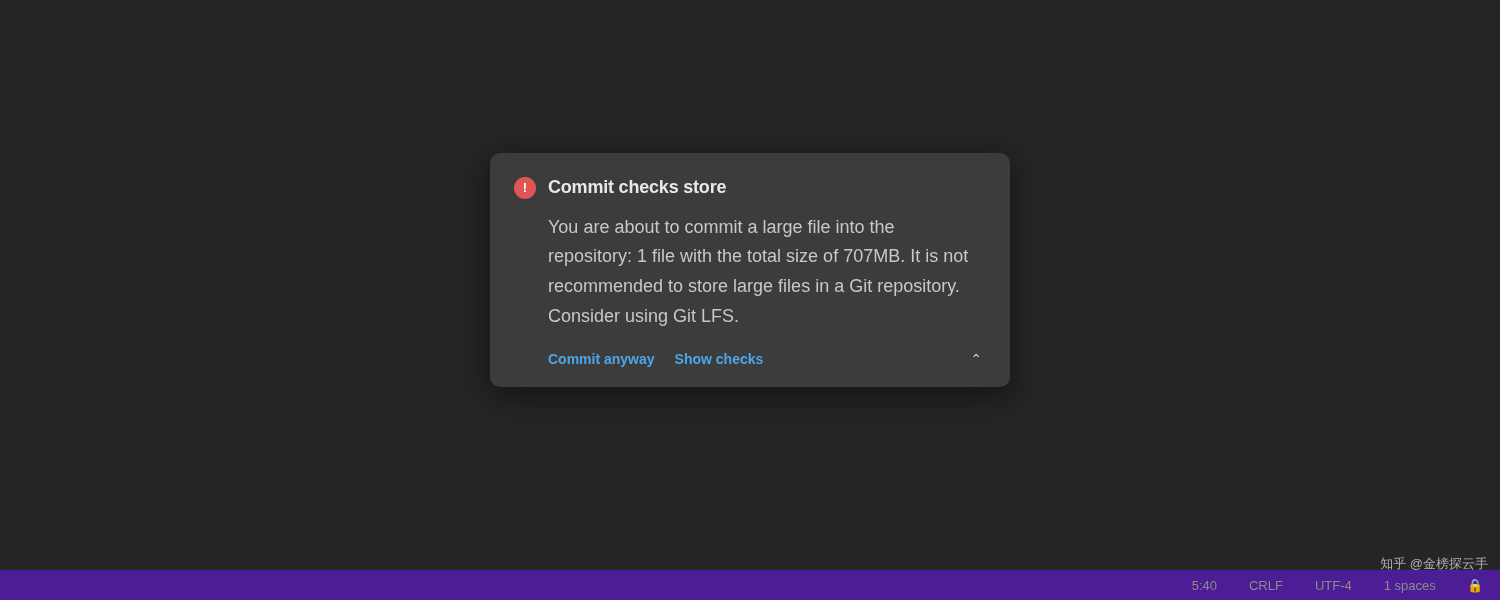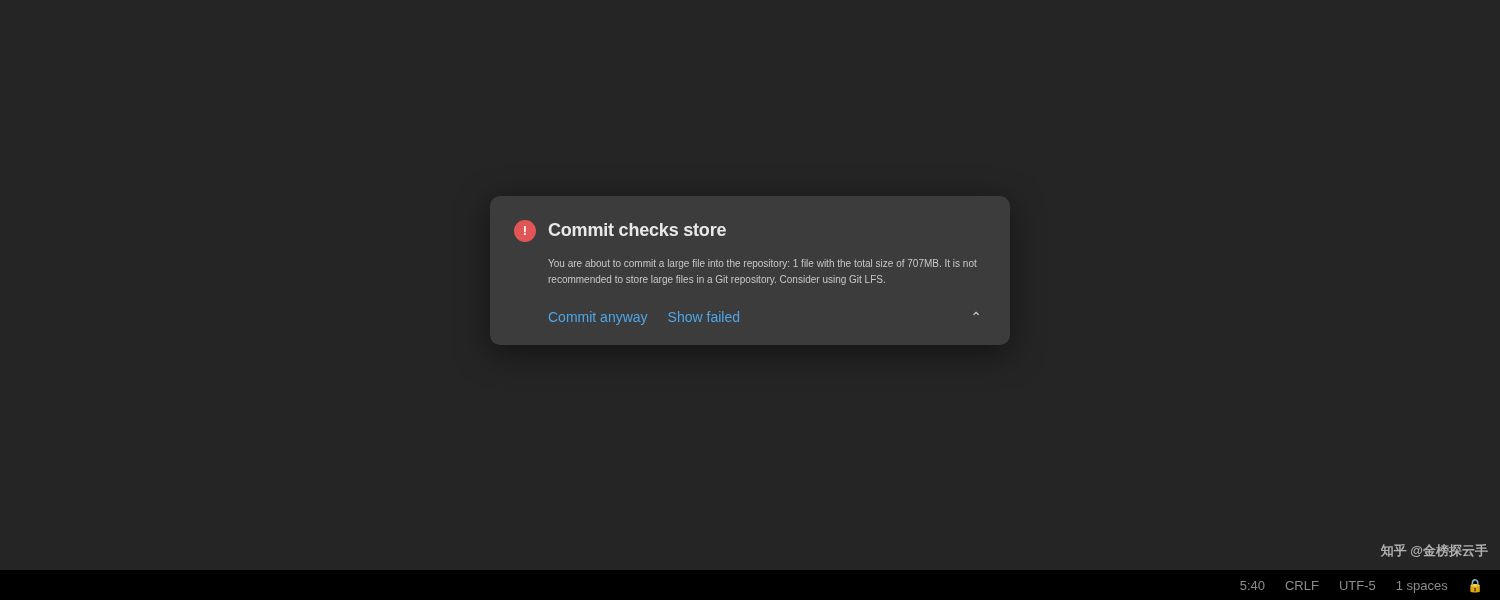--- a/index.html
+++ b/index.html
@@ -67,76 +67,76 @@
 
     .dialog-title {
       color: #e8e8e8;
       font-size: 18px;
       font-weight: 700;
       letter-spacing: -0.2px;
     }
 
     .dialog-body {
       color: #c8c8c8;
-      font-size: 10px;
+      font-size: 18px;
       line-height: 1.65;
       margin-bottom: 20px;
       padding-left: 34px;
     }
 
     .dialog-actions {
       display: flex;
       align-items: center;
       gap: 20px;
       padding-left: 34px;
     }
 
     .action-link {
       color: #4ea6e8;
       font-size: 14px;
       cursor: pointer;
       text-decoration: none;
-      font-weight: 400;
+      font-weight: 700;
     }
 
     .collapse-icon {
       margin-left: auto;
       color: #c8c8c8;
       font-size: 14px;
       cursor: pointer;
     }
 
     
     .status-bar {
       position: absolute;
       bottom: 0;
       left: 0;
       right: 0;
       height: 30px;
-      background-color: #000000;
+      background-color: #4c1d95;
       display: flex;
       align-items: center;
       justify-content: flex-end;
       padding: 0 16px;
-      gap: 20px;
+      gap: 32px;
     }
 
     .status-item {
       color: #8c8c8c;
       font-size: 13px;
       white-space: nowrap;
     }
 
     .watermark {
       position: absolute;
-      bottom: 40px;
+      bottom: 27px;
       right: 12px;
       color: #b0b0b0;
       font-size: 13px;
-      font-weight: 700;
+      font-weight: 400;
     }
 
     .lock-icon {
       color: #8c8c8c;
       font-size: 13px;
     }
   </style>
 </head>
 <body>
 
@@ -148,27 +148,27 @@
       <div class="error-icon">
         <span class="error-icon-inner">!</span>
       </div>
       <span class="dialog-title">Commit checks store</span>
     </div>
 
     <div class="dialog-body">You are about to commit a large file into the repository: 1 file with the total size of 707MB. It is not recommended to store large files in a Git repository. Consider using Git LFS.</div>
 
     <div class="dialog-actions">
       <a class="action-link">Commit anyway</a>
-      <a class="action-link">Show failed</a>
+      <a class="action-link">Show checks</a>
       <span class="collapse-icon">⌃</span>
     </div>
   </div>
 </div>
 
 <div class="status-bar">
   <span class="status-item">5:40</span>
   <span class="status-item">CRLF</span>
-  <span class="status-item">UTF-5</span>
+  <span class="status-item">UTF-4</span>
   <span class="status-item">1 spaces</span>
   <span class="lock-icon">🔒</span>
 </div>
 
 <div class="watermark">知乎 @金榜探云手</div>
 
 </body></html>

